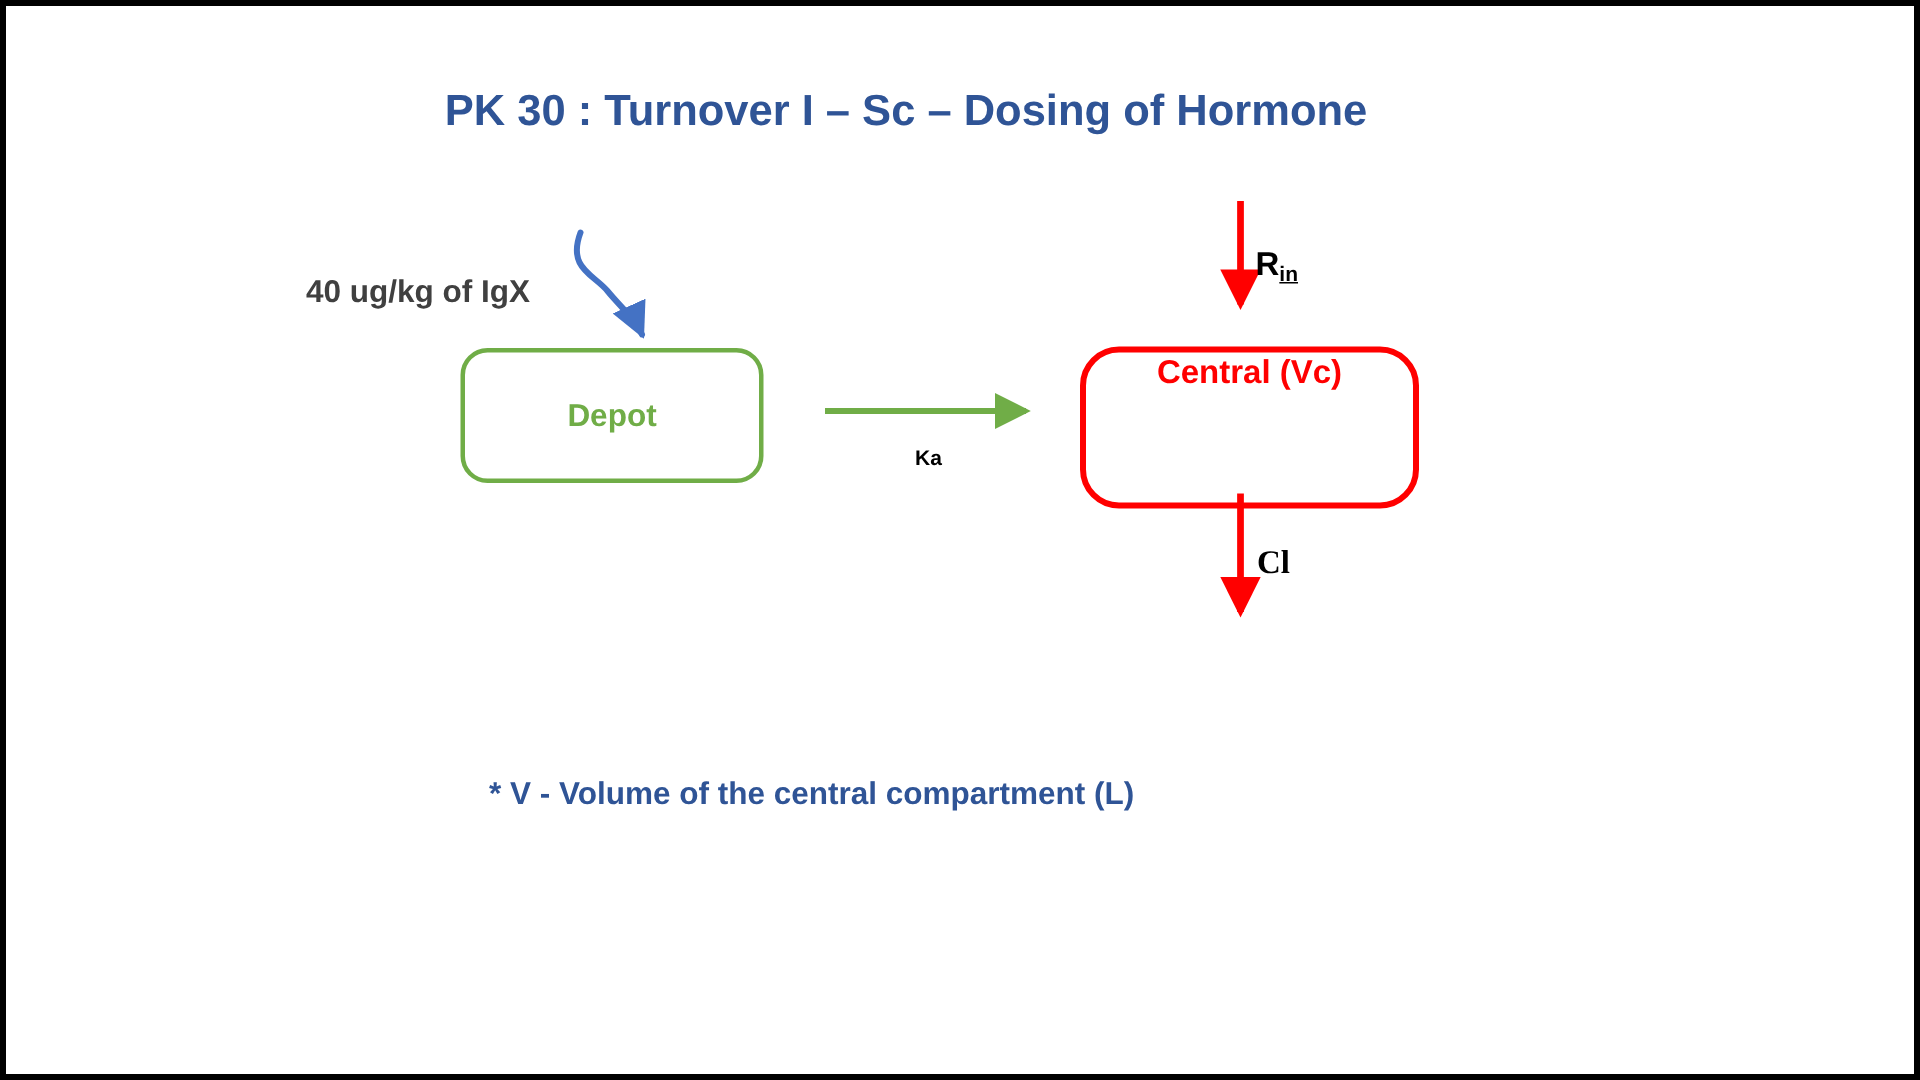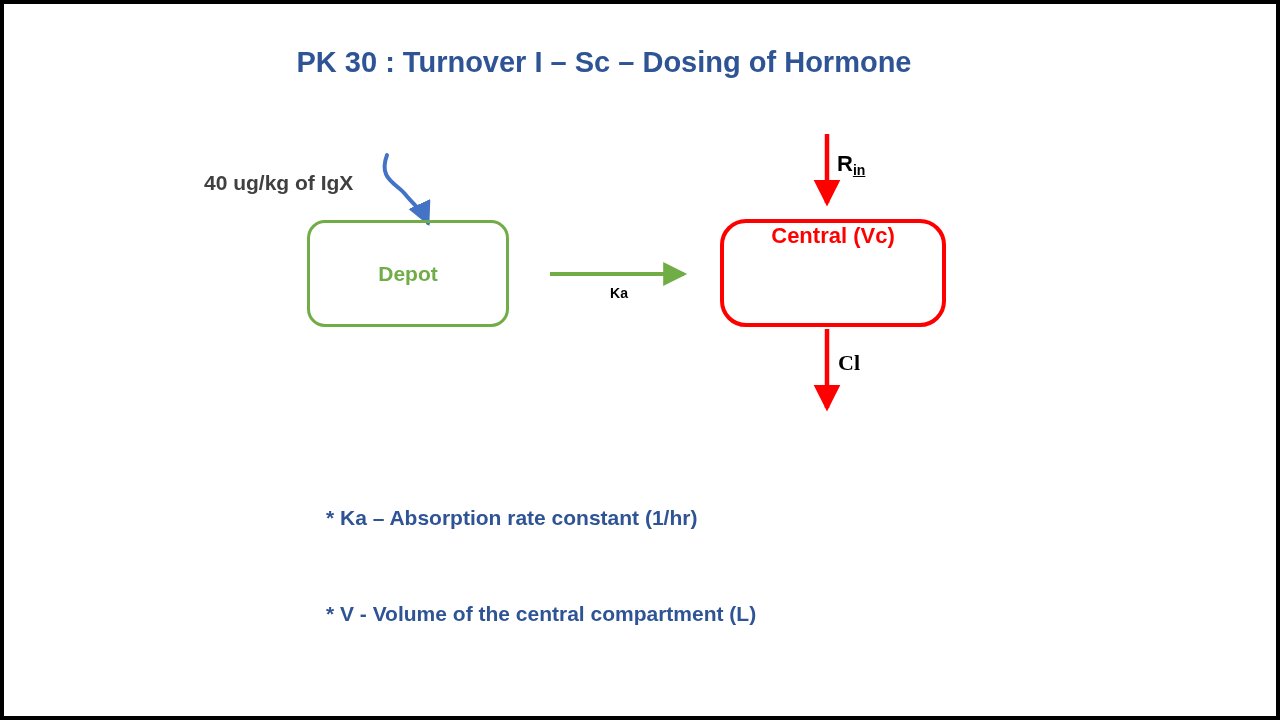--- a/index.html
+++ b/index.html
@@ -6,40 +6,40 @@
   #slide {
     position: relative;
     width: 1280px;
     height: 720px;
     box-sizing: border-box;
     border: 4px solid #000;
     background: #ffffff;
     font-family: "Liberation Sans", sans-serif;
     overflow: hidden;
   }
-  .abs { position: absolute; }
+  .abs { position: absolute; margin-top: 12px; }
   #arrow-layer { position: absolute; left: 0; top: 0; width: 1280px; height: 720px; }
 
   .slide-title {
     left: 0; top: 42px; width: 1200px;
     text-align: center;
     font-size: 29px;
     font-weight: bold;
     color: #2F5496;
     letter-spacing: 0px;
   }
   .dose-label {
     left: 200px; top: 167px;
     font-size: 21px;
     font-weight: bold;
     color: #404040;
   }
   .depot-box {
     left: 303px; top: 216px;
-    width: 202px; height: 107px;
+    width: 202px; height: 90px;
     box-sizing: border-box;
     border: 3.5px solid #70AD47;
     border-radius: 18px;
     display: flex; flex-direction: column;
     align-items: center; justify-content: center;
     color: #70AD47;
     font-weight: bold;
     font-size: 21px;
     line-height: 27px;
     text-align: center;
@@ -131,18 +131,17 @@
     <span>Central (Vc)</span>
   </div>
 
   <div class="abs ka-label">Ka</div>
 
   <div class="abs rin-label"><span>R</span><sub class="subscript">in</sub></div>
 
   <div class="abs cl-label">Cl</div>
 
   <div class="abs legend">
-    <div>* Ka – Absorption rate constant (1/hr)</div>
     <div>* V - Volume of the central compartment (L)</div>
     
   </div>
 
 </div>
 
 </body></html>

